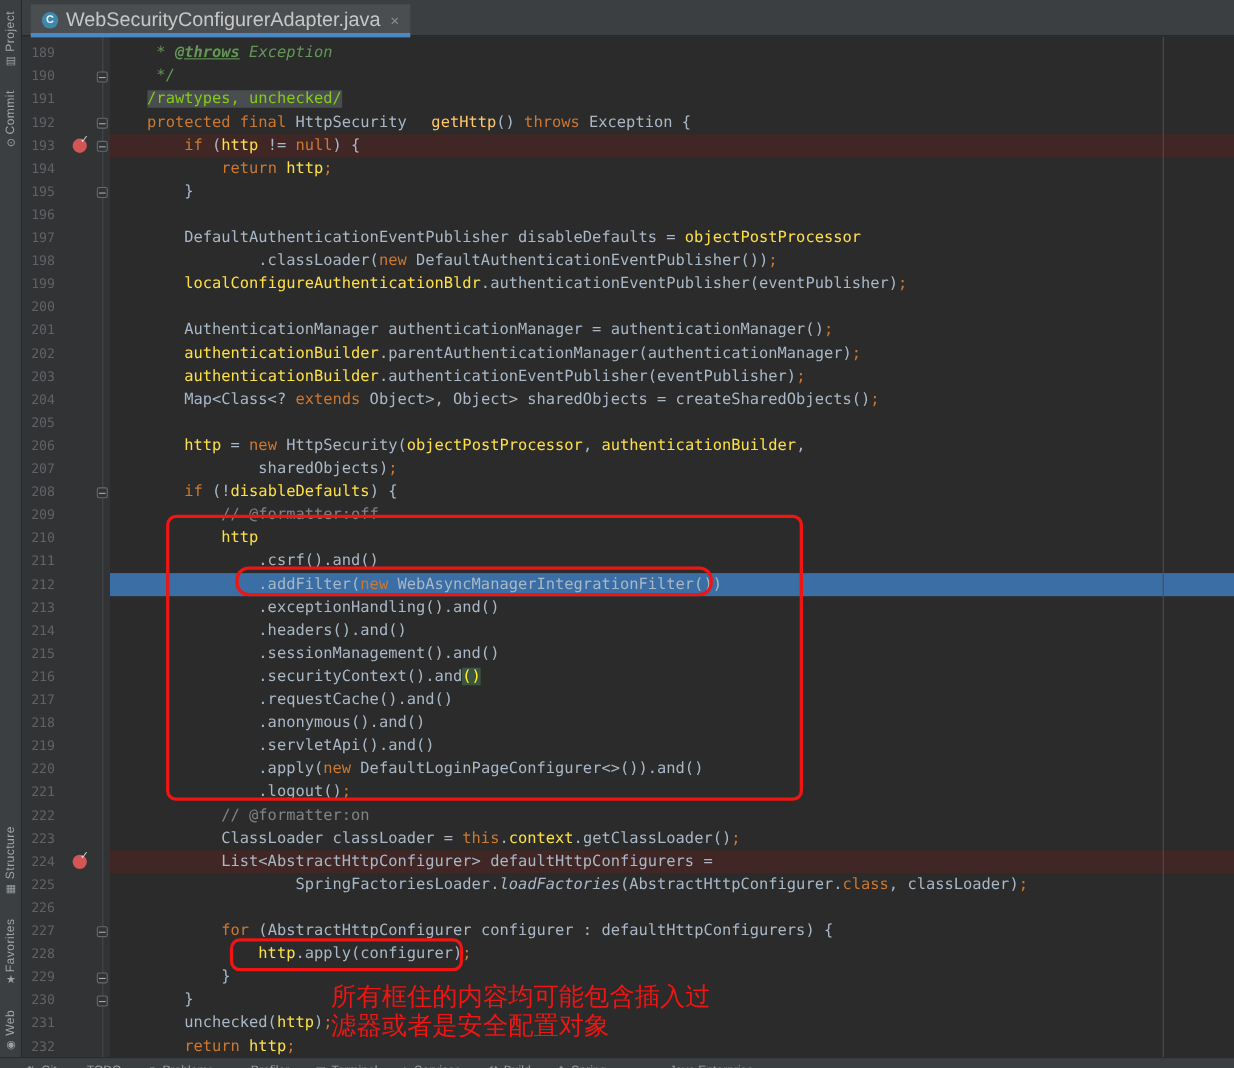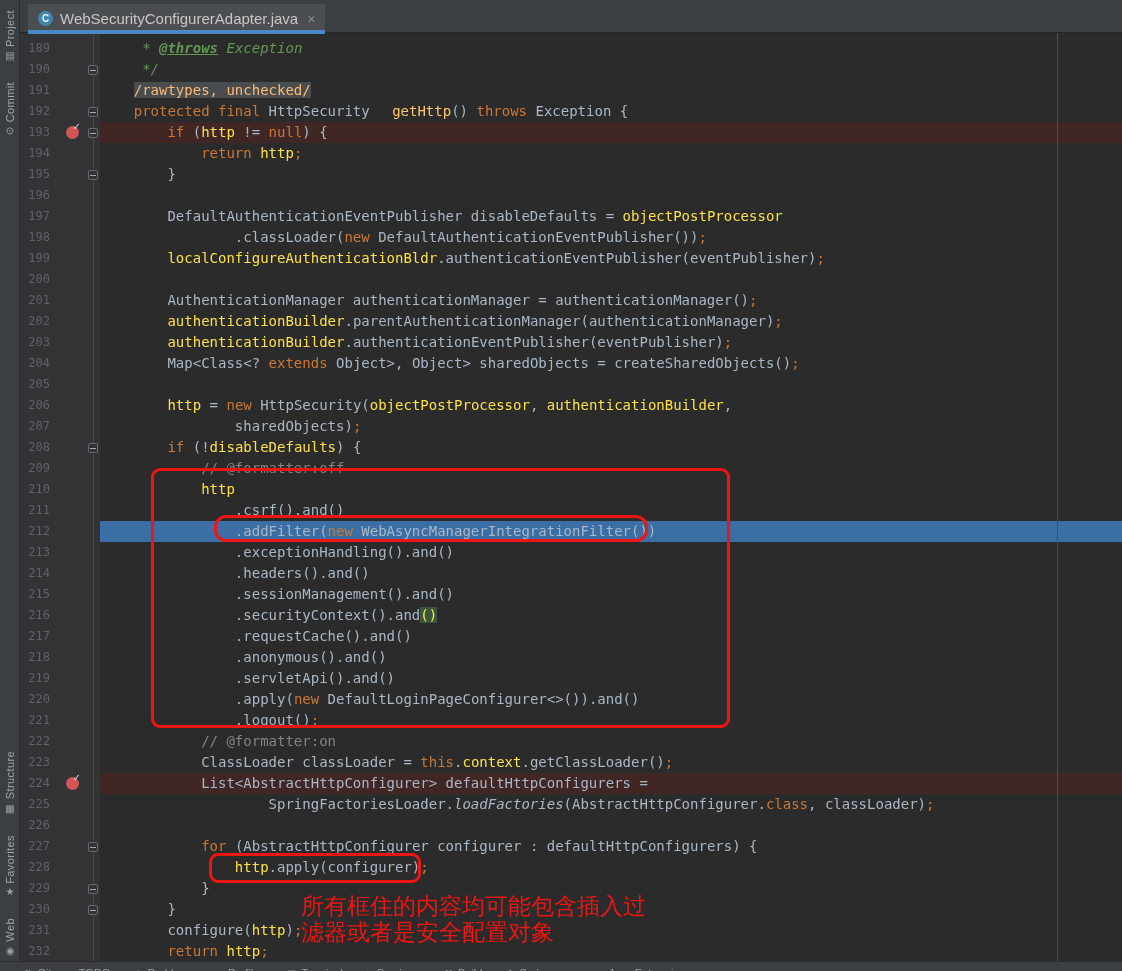--- a/index.html
+++ b/index.html
@@ -24,21 +24,21 @@
   
   #tabbar { position:absolute; left:20px; top:0; right:0; height:33px;
             background:#3c3f41; border-bottom:1px solid #262626; z-index:3; }
   #tab { position:absolute; left:8px; top:4px; height:29px; background:#4b4e50;
          display:flex; align-items:center; gap:7px; padding:0 10px; }
   #tab::after { content:""; position:absolute; left:0; right:0; bottom:-1px;
                 height:4px; background:#4a88c7; }
   .class-icon { width:15px; height:15px; border-radius:50%; background:#3f87ad;
                 color:#e8f4fb; font-size:10px; font-weight:bold; text-align:center;
                 line-height:15px; }
-  #tab-title { font-size:15px; color:#c7c7c7; white-space:nowrap; }
+  #tab-title { font-size:18px; color:#c7c7c7; white-space:nowrap; }
   .tab-close { color:#8a8d90; font-size:14px; line-height:14px; padding-left:2px; }
 
   
   #editor { position:absolute; left:20px; top:33px; right:0; bottom:10px;
             background:#2b2b2b; }
   #gutter-bg { position:absolute; left:0; top:0; width:80px; bottom:0;
                background:#313335; }
   #fold-line { position:absolute; left:73px; top:0; bottom:0; width:1px;
                background:#45494c; }
   #lines { position:absolute; left:0; top:5px; right:0; }
@@ -58,21 +58,21 @@
              color:#a9b7c6; white-space:pre; }
   .bg-break { background:#402725; }
   .bg-debug { background:#3a6ea5; }
   .s-d { color:#a9b7c6; }
   .s-k { color:#cc7832; }
   .s-f { color:#fde047;margin-top:36px; }
   .s-m { color:#ffc66d;margin-left:14px; }
   .s-c { color:#7f8487; }
   .s-j { color:#629755; font-style:italic; }
   .s-jt{ color:#629755; font-style:italic; font-weight:bold; text-decoration:underline; }
-  .s-fold { color:#fdba74; background:#494d4f; }
+  .s-fold { color:#84cc16; background:#494d4f; }
   .s-st { color:#a9b7c6; font-style:italic; }
   .s-brace { color:#ffef28; background:#3b5341; }
 
   #margin-guide { position:absolute; left:1057px; top:33px; bottom:10px;
                   width:1px; background:#4e4e4e; z-index:2; }
 
   
   .ann-box { position:absolute; border:3px solid #ed1613; border-radius:9px;
              z-index:6; pointer-events:none; }
   #ann-box-outer { left:151px; top:468px; width:579px; height:260px; }
@@ -391,21 +391,21 @@
           <div class="gut">
             <span class="num">230</span>
             <span class="fold"></span>
           </div>
           <pre class="code"><span class="s-d">        }</span></pre>
         </div>
         <div class="row">
           <div class="gut">
             <span class="num">231</span>
           </div>
-          <pre class="code"><span class="s-d">        configure(</span><span class="s-f">http</span><span class="s-d">)</span><span class="s-k">;</span></pre>
+          <pre class="code"><span class="s-d">        unchecked(</span><span class="s-f">http</span><span class="s-d">)</span><span class="s-k">;</span></pre>
         </div>
         <div class="row">
           <div class="gut">
             <span class="num">232</span>
           </div>
           <pre class="code"><span class="s-d">        </span><span class="s-k">return </span><span class="s-f">http</span><span class="s-k">;</span></pre>
         </div>
       </div>
   </div>
 

